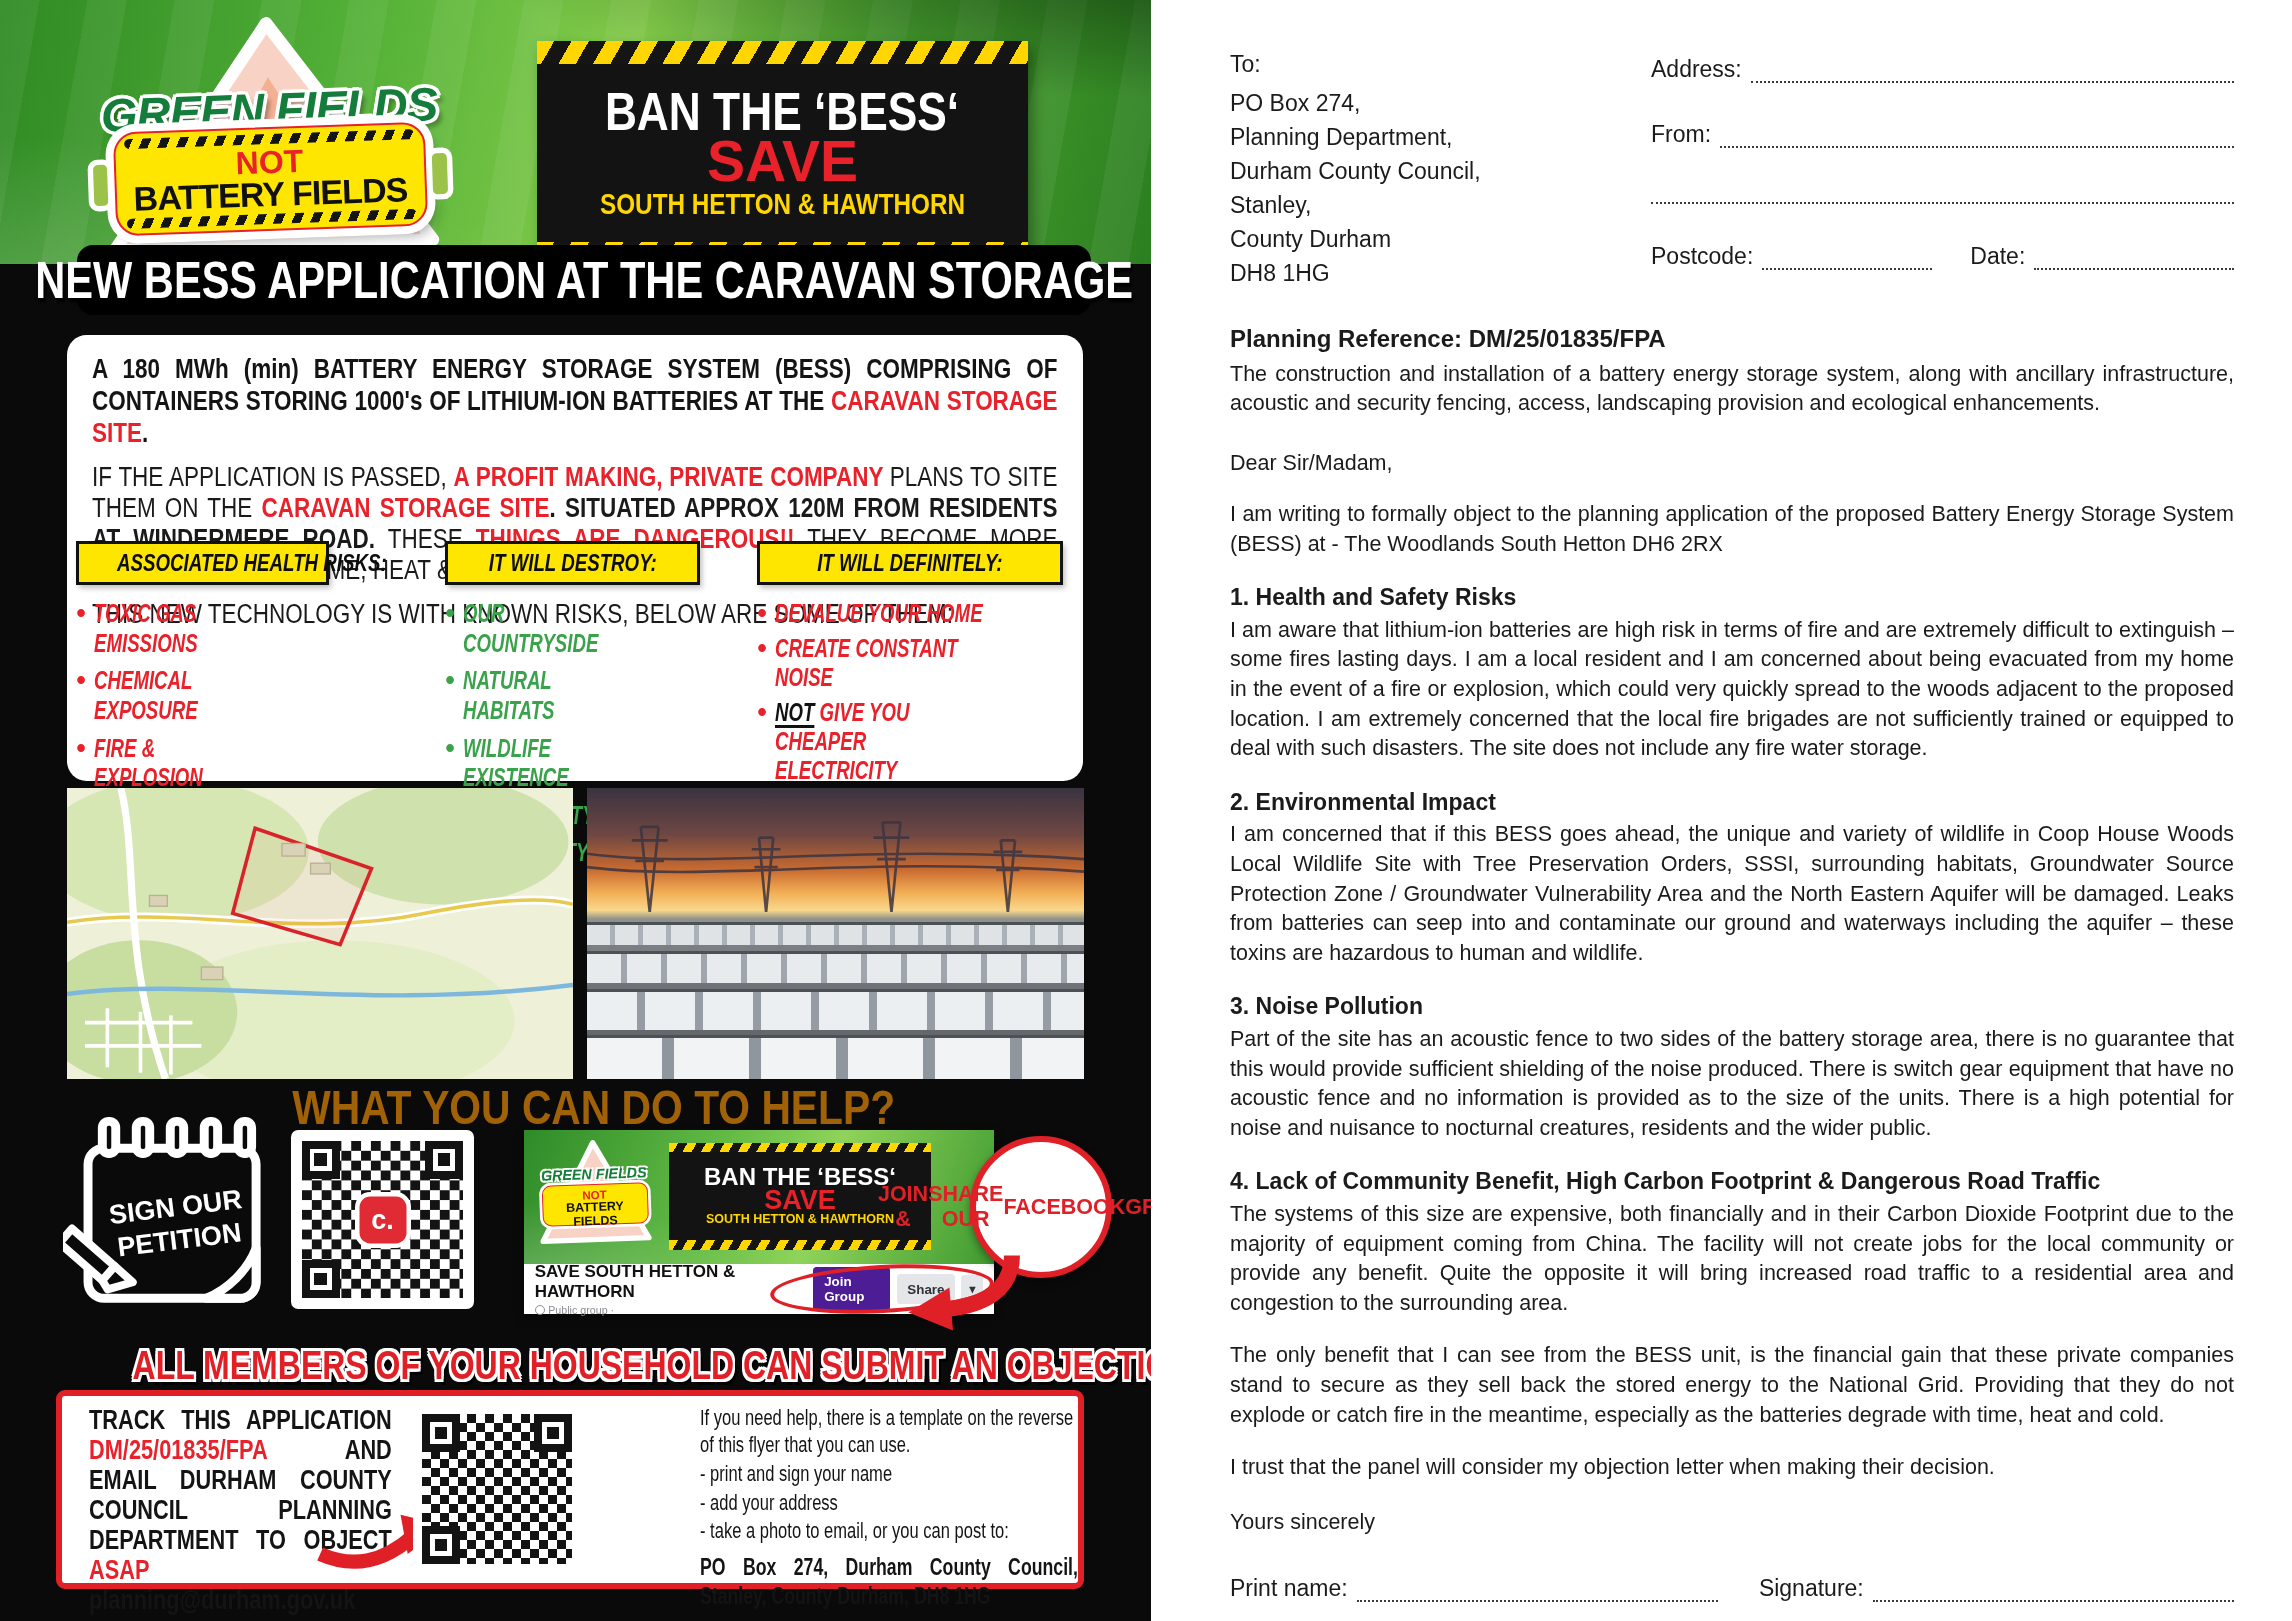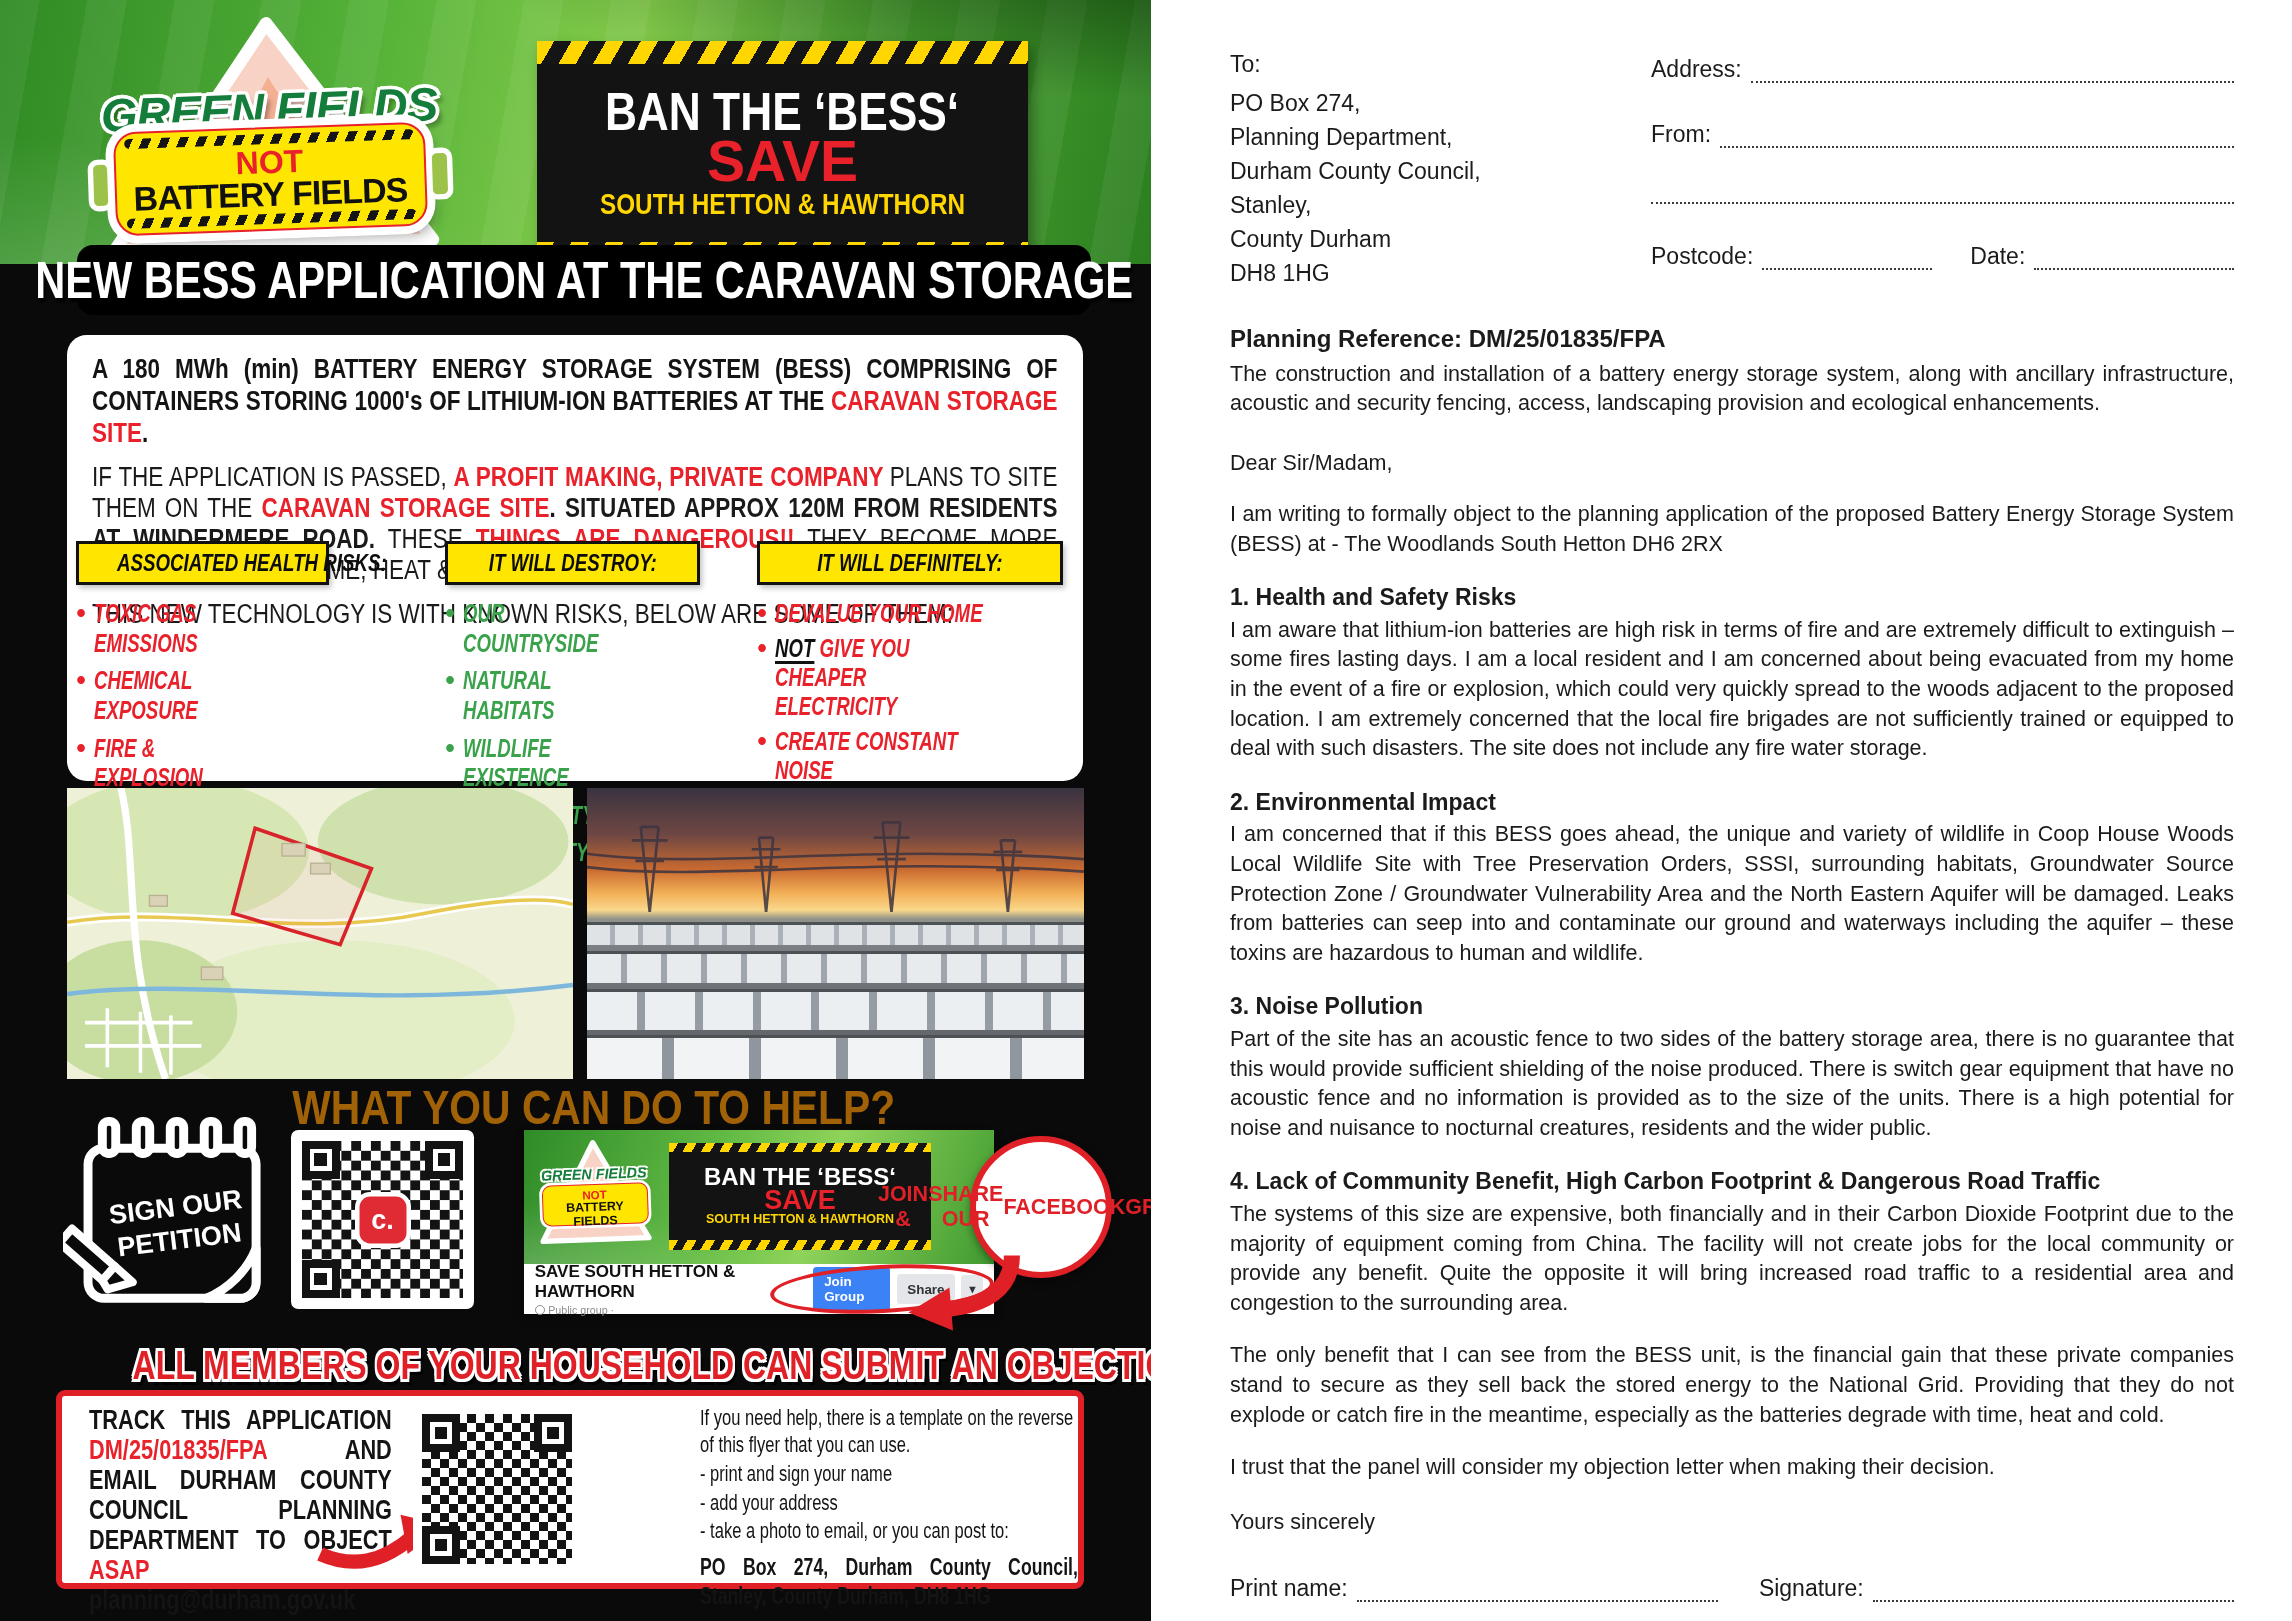--- a/index.html
+++ b/index.html
@@ -114,21 +114,21 @@
   .mini-mid { flex:1; display:flex; flex-direction:column; align-items:center; justify-content:center; }
   .mb1 { color:#fff; font-weight:900; font-size:24px; line-height:24px; }
   .mb2 { color:#e8212a; font-weight:900; font-size:27px; line-height:22.4px; }
   .mb3 { color:#ffd600; font-weight:900; font-size:12.5px; line-height:16px; }
   .fb-bar { position:relative; height:50px; display:flex; align-items:center; padding:0 10.7px; background:#fff; }
   .fb-nm { display:flex; flex-direction:column; }
   .fb-name { font-size:17px; font-weight:800; color:#111; }
   .fb-sub { font-size:10.7px; color:#8a8d91; margin-top:2.7px; display:flex; align-items:center; gap:3.6px; }
   .globe { width:9.9px; height:9.9px; border:1.3px solid #8a8d91; border-radius:50%; display:inline-block; }
   .fb-buttons { margin-left:auto; display:flex; gap:6.3px; align-items:center; }
-  .btn-join { background:#3b82f6; color:#fff; font-size:13.4px; font-weight:700; padding:7.2px 11.6px; border-radius:3.6px; }
+  .btn-join { background:#4c1d95; color:#fff; font-size:13.4px; font-weight:700; padding:7.2px 11.6px; border-radius:3.6px; }
   .btn-share { background:#e4e6ea; color:#2f3237; font-size:13.4px; font-weight:700; padding:7.2px 10.7px; border-radius:3.6px; }
   .btn-more { background:#e4e6ea; color:#2f3237; font-size:11.6px; font-weight:700; padding:7.2px 8px; border-radius:3.6px; }
   .fb-ellipse { position:absolute; right:0px; top:0.9px; width:224px; height:48px; border:4.5px solid #e02027; border-radius:50%; transform:rotate(-3deg); pointer-events:none; }
   .join-circle { position:absolute; left:970px; top:1136px; width:142px; height:142px; background:#fff; border:6.3px solid #e02027; border-radius:50%;
     display:flex; flex-direction:row; align-items:center; justify-content:center; text-align:center;
     color:#e02027; font-weight:900; font-size:21.5px; line-height:25px; box-shadow:0 3.6px 9px rgba(0,0,0,.4); }
   .join-arrow { position:absolute; left:903px; top:1250px; width:125px; height:85px; }
   
   .obj-title { position:absolute; left:0; top:1343px; width:1151px; text-align:center; color:#e02027; font-weight:900; font-size:40px;
     text-shadow:-2.7px -2.7px 0 #fff,2.7px -2.7px 0 #fff,-2.7px 2.7px 0 #fff,2.7px 2.7px 0 #fff,0 -2.7px 0 #fff,0 2.7px 0 #fff,-2.7px 0 0 #fff,2.7px 0 0 #fff,5.4px 6.3px 0 rgba(0,0,0,.95); }
@@ -256,24 +256,24 @@
             </li>
         </ul>
       </div>
       <div class="col col3">
         <div class="col-h"><span>IT WILL DEFINITELY:</span></div>
         <ul>
           <li>
               <span class="w"><span class="not"></span><span>DEVALUE YOUR HOME</span></span>
             </li>
           <li>
+              <span class="w"><span class="not"></span><span>CREATE CONSTANT NOISE</span></span>
+            </li>
+          <li>
               <span class="w"><span class="not">NOT</span><span> GIVE YOU CHEAPER ELECTRICITY</span></span>
-            </li>
-          <li>
-              <span class="w"><span class="not"></span><span>CREATE CONSTANT NOISE</span></span>
             </li>
           <li>
               <span class="w"><span class="not"></span><span>INCLUDE 3.5 TONS OF TNT PER CONTAINER</span></span>
             </li>
         </ul>
       </div>
     </div>
 
     <div class="map-img">
       <svg width="506" height="291" viewBox="0 0 565 325">

